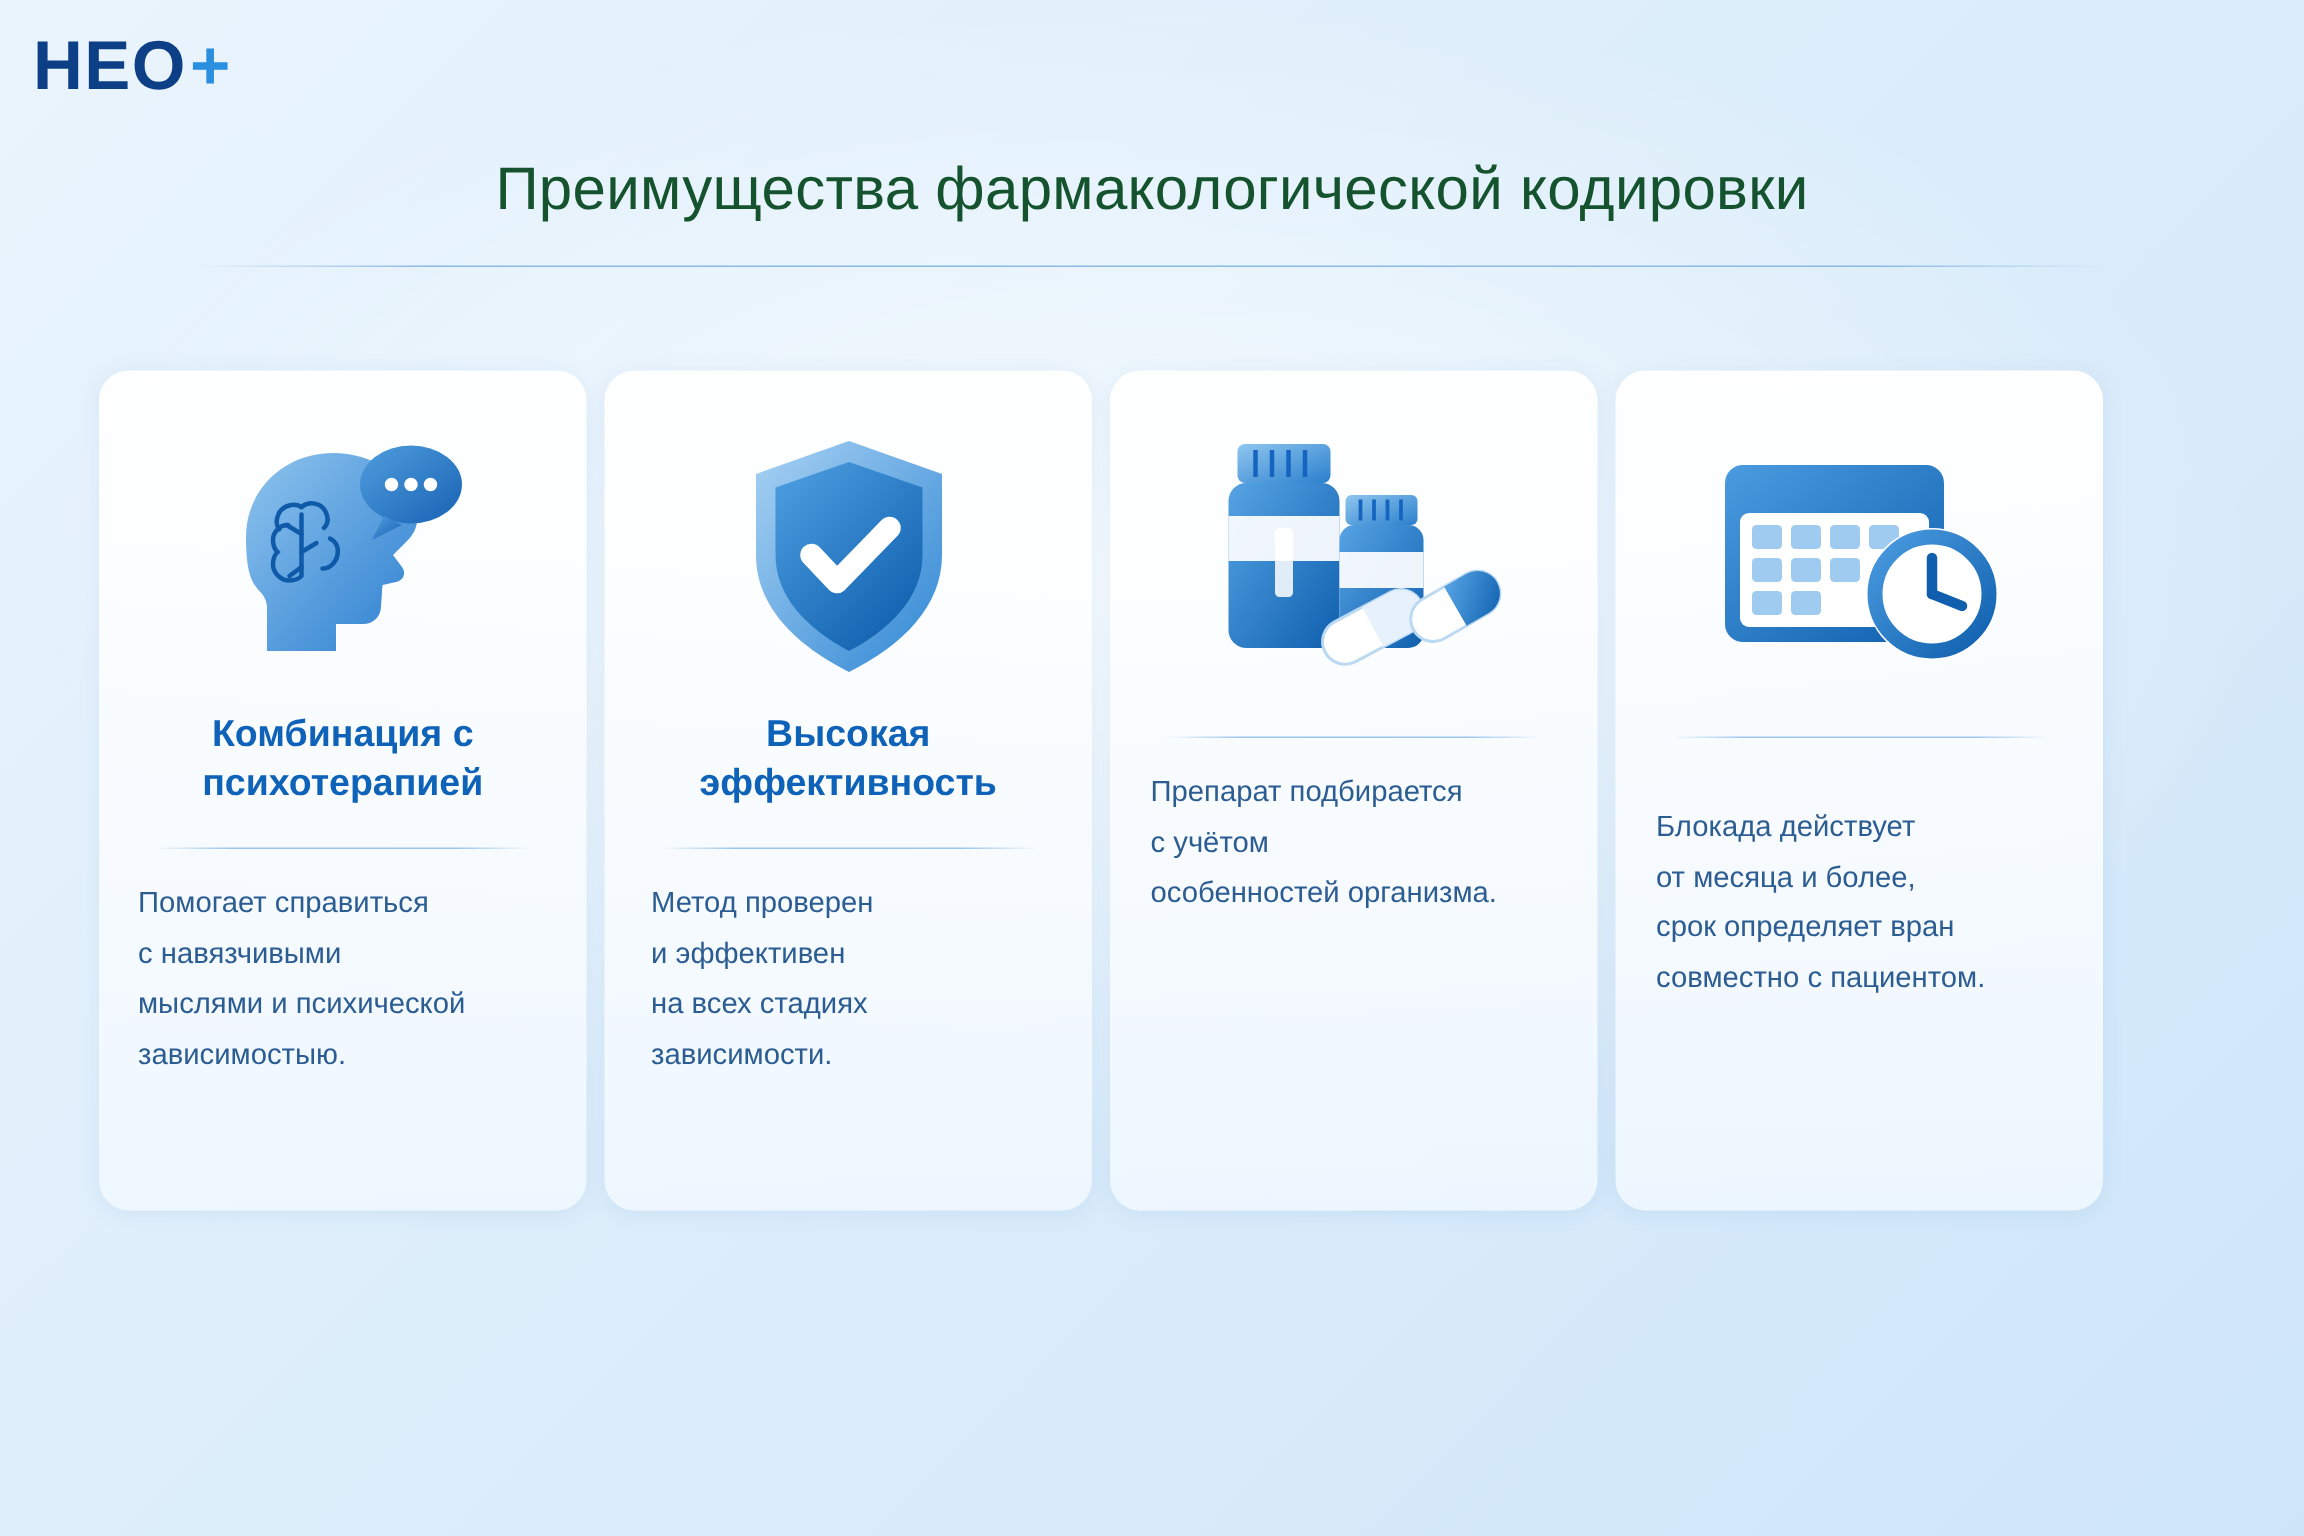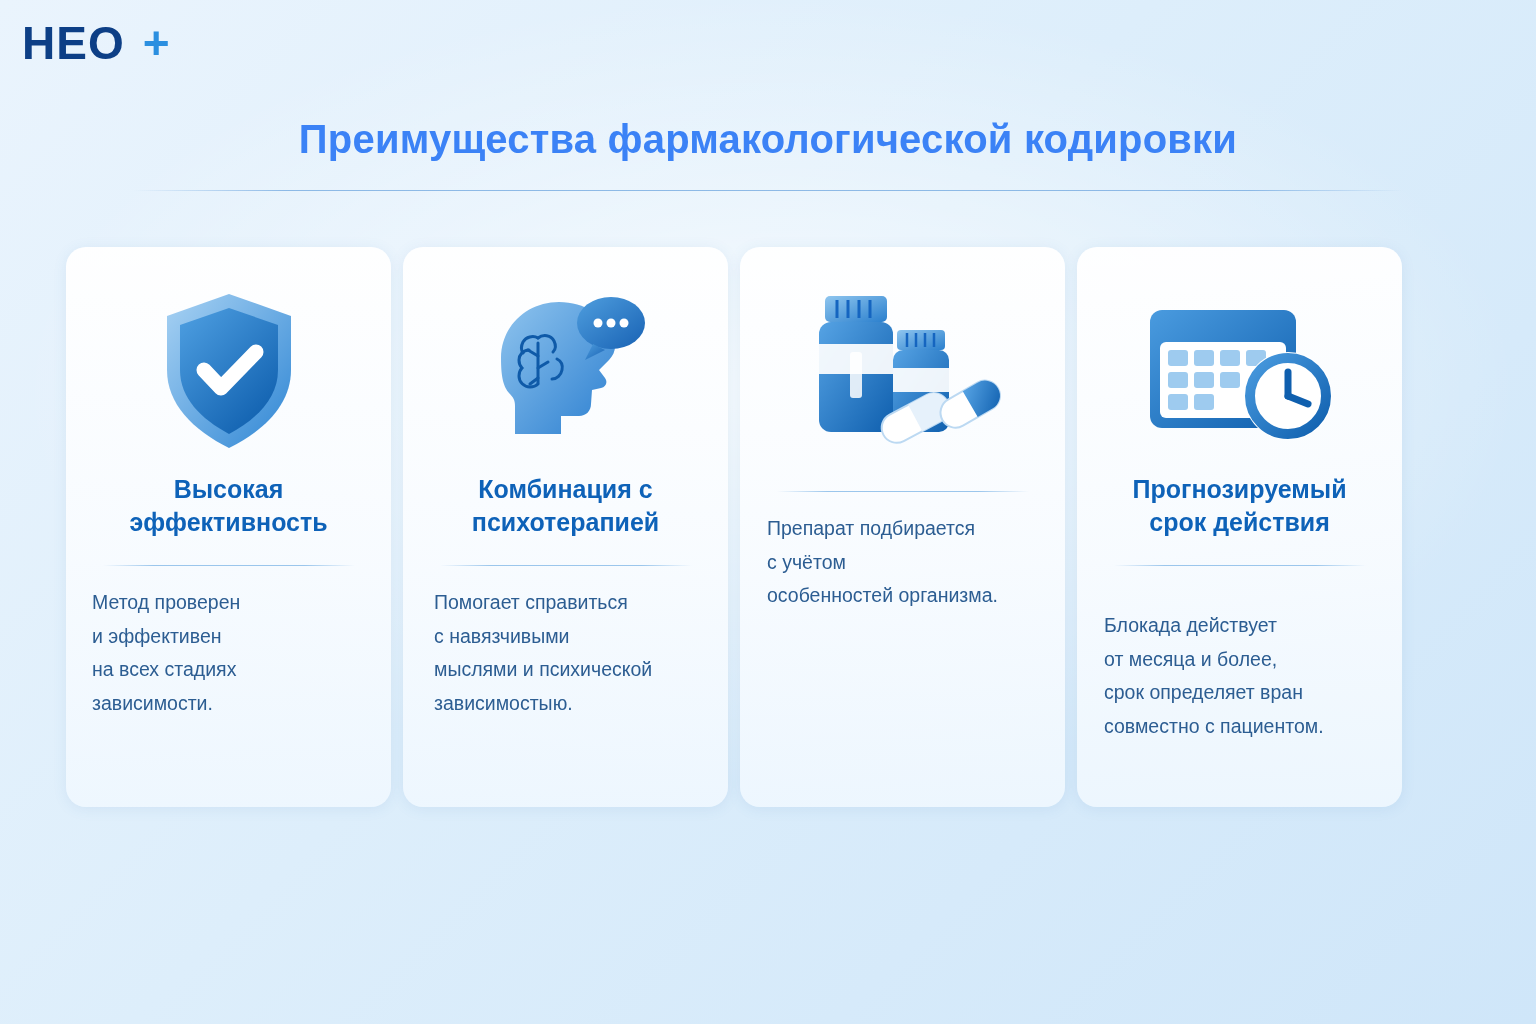--- a/index.html
+++ b/index.html
@@ -21,21 +21,21 @@
     pointer-events: none;
   }
 
   
   .logo {
     position: absolute;
     left: 22px;
     top: 20px;
     display: flex;
     align-items: center;
-    gap: 20px;
+    gap: 4px;
   }
   .logo-text {
     font-size: 46px;
     font-weight: 700;
     letter-spacing: 1px;
     color: #0d3f86;
     line-height: 1;
     font-family: "Liberation Sans", sans-serif;
   }
   .logo-plus {
@@ -49,24 +49,24 @@
   
   .title-wrap {
     position: absolute;
     left: 0;
     right: 0;
     top: 104px;
     text-align: center;
   }
   .title {
     font-size: 40px;
-    font-weight: 700;
-    color: #3b82f6;
+    font-weight: 400;
+    color: #14532d;
     letter-spacing: 0.2px;
-    margin: 13px;
+    margin: 0;
   }
   .title-rule {
     margin: 28px auto 0;
     width: 1270px;
     height: 1px;
     background: linear-gradient(90deg, rgba(140,185,230,0) 0%, rgba(125,175,226,0.85) 12%, rgba(125,175,226,0.85) 88%, rgba(140,185,230,0) 100%);
   }
 
   
   .cards {
@@ -132,20 +132,60 @@
   <span class="logo-text">HEO</span>
   <span class="logo-plus">+</span>
 </div>
 
 <div class="title-wrap">
   <h1 class="title">Преимущества фармакологической кодировки</h1>
   <div class="title-rule"></div>
 </div>
 
 <div class="cards">
+
+  <div class="card">
+    <div class="icon-box">
+      <svg width="190" height="170" viewBox="0 0 190 170" xmlns="http://www.w3.org/2000/svg">
+        <defs>
+          <linearGradient id="g1" x1="0" y1="0" x2="1" y2="1">
+            <stop offset="0%" stop-color="#8fc4ee"></stop>
+            <stop offset="100%" stop-color="#2c7fd0"></stop>
+          </linearGradient>
+          <linearGradient id="g1b" x1="0" y1="0" x2="1" y2="1">
+            <stop offset="0%" stop-color="#4f9ede"></stop>
+            <stop offset="100%" stop-color="#1862b4"></stop>
+          </linearGradient>
+        </defs>
+        <path d="M30 72c0-32 26-56 58-56 26 0 46 14 54 34 4 10 2 18-4 24l-10 10 6 8c3 4 1 9-4 10l-9 2-1 14c0 7-5 12-12 12h-18v18H44v-28c0-6-2-9-6-13-5-6-8-14-8-35z" fill="url(#g1)"></path>
+        <g fill="none" stroke="#0f5aa8" stroke-width="3" stroke-linecap="round">
+          <path d="M58 64c-6 0-10 5-10 10 0 3 1 6 3 8-2 2-3 5-3 8 0 6 5 11 11 11 3 0 6-1 8-3"></path>
+          <path d="M67 52c-5-3-12-1-15 4-2 4-2 8 0 11"></path>
+          <path d="M67 52c5-4 13-3 16 3 2 4 2 8-1 11"></path>
+          <path d="M86 73c4 2 6 6 5 11-1 5-5 9-10 9"></path>
+          <path d="M67 57v40"></path>
+          <path d="M67 70l-10-6M67 82l10-6M67 92l-8 6"></path>
+        </g>
+        <ellipse cx="140" cy="37" rx="34" ry="26" fill="url(#g1b)"></ellipse>
+        <path d="M122 58l-8 16 20-10z" fill="url(#g1b)"></path>
+        <g fill="#ffffff">
+          <circle cx="127" cy="37" r="4.5"></circle>
+          <circle cx="140" cy="37" r="4.5"></circle>
+          <circle cx="153" cy="37" r="4.5"></circle>
+        </g>
+      </svg>
+    </div>
+    <div class="card-title">Комбинация
+с психотерапией</div>
+    <div class="card-rule"></div>
+    <div class="card-body">Помогает справиться
+с навязчивыми
+мыслями и психической
+зависимостыю.</div>
+  </div>
 
   <div class="card">
     <div class="icon-box">
       <svg width="160" height="170" viewBox="0 0 160 170" xmlns="http://www.w3.org/2000/svg">
         <defs>
           <linearGradient id="g2" x1="0" y1="0" x2="1" y2="1">
             <stop offset="0%" stop-color="#a8d2f3"></stop>
             <stop offset="100%" stop-color="#2f86d4"></stop>
           </linearGradient>
           <linearGradient id="g2b" x1="0" y1="0" x2="0.8" y2="1">
@@ -162,60 +202,20 @@
 эффективность</div>
     <div class="card-rule"></div>
     <div class="card-body">Метод проверен
 и эффективен
 на всех стадиях
 зависимости.</div>
   </div>
 
   <div class="card">
     <div class="icon-box">
-      <svg width="190" height="170" viewBox="0 0 190 170" xmlns="http://www.w3.org/2000/svg">
-        <defs>
-          <linearGradient id="g1" x1="0" y1="0" x2="1" y2="1">
-            <stop offset="0%" stop-color="#8fc4ee"></stop>
-            <stop offset="100%" stop-color="#2c7fd0"></stop>
-          </linearGradient>
-          <linearGradient id="g1b" x1="0" y1="0" x2="1" y2="1">
-            <stop offset="0%" stop-color="#4f9ede"></stop>
-            <stop offset="100%" stop-color="#1862b4"></stop>
-          </linearGradient>
-        </defs>
-        <path d="M30 72c0-32 26-56 58-56 26 0 46 14 54 34 4 10 2 18-4 24l-10 10 6 8c3 4 1 9-4 10l-9 2-1 14c0 7-5 12-12 12h-18v18H44v-28c0-6-2-9-6-13-5-6-8-14-8-35z" fill="url(#g1)"></path>
-        <g fill="none" stroke="#0f5aa8" stroke-width="3" stroke-linecap="round">
-          <path d="M58 64c-6 0-10 5-10 10 0 3 1 6 3 8-2 2-3 5-3 8 0 6 5 11 11 11 3 0 6-1 8-3"></path>
-          <path d="M67 52c-5-3-12-1-15 4-2 4-2 8 0 11"></path>
-          <path d="M67 52c5-4 13-3 16 3 2 4 2 8-1 11"></path>
-          <path d="M86 73c4 2 6 6 5 11-1 5-5 9-10 9"></path>
-          <path d="M67 57v40"></path>
-          <path d="M67 70l-10-6M67 82l10-6M67 92l-8 6"></path>
-        </g>
-        <ellipse cx="140" cy="37" rx="34" ry="26" fill="url(#g1b)"></ellipse>
-        <path d="M122 58l-8 16 20-10z" fill="url(#g1b)"></path>
-        <g fill="#ffffff">
-          <circle cx="127" cy="37" r="4.5"></circle>
-          <circle cx="140" cy="37" r="4.5"></circle>
-          <circle cx="153" cy="37" r="4.5"></circle>
-        </g>
-      </svg>
-    </div>
-    <div class="card-title">Комбинация
-с психотерапией</div>
-    <div class="card-rule"></div>
-    <div class="card-body">Помогает справиться
-с навязчивыми
-мыслями и психической
-зависимостыю.</div>
-  </div>
-
-  <div class="card">
-    <div class="icon-box">
       <svg width="220" height="170" viewBox="0 0 220 170" xmlns="http://www.w3.org/2000/svg">
         <defs>
           <linearGradient id="g3" x1="0" y1="0" x2="1" y2="1">
             <stop offset="0%" stop-color="#56a3e4"></stop>
             <stop offset="100%" stop-color="#0f5fae"></stop>
           </linearGradient>
           <linearGradient id="g3b" x1="0" y1="0" x2="1" y2="1">
             <stop offset="0%" stop-color="#8fc6ef"></stop>
             <stop offset="100%" stop-color="#2a7fcd"></stop>
           </linearGradient>
@@ -287,22 +287,20 @@
           <rect x="64" y="108" width="20" height="16" rx="3"></rect>
         </g>
         <circle cx="158" cy="110" r="44" fill="#ffffff"></circle>
         <circle cx="158" cy="110" r="38" fill="none" stroke="url(#g4)" stroke-width="10"></circle>
         <g stroke="#0f5fae" stroke-width="7" stroke-linecap="round">
           <line x1="158" y1="110" x2="158" y2="86"></line>
           <line x1="158" y1="110" x2="178" y2="118"></line>
         </g>
       </svg>
     </div>
-    <div class="card-title">Прогнозируемый
-срок действия</div>
     <div class="card-rule"></div>
     <div class="card-body">Блокада действует
 от месяца и более,
 срок определяет вран
 совместно с пациентом.</div>
   </div>
 
 </div>
 
 </body></html>

